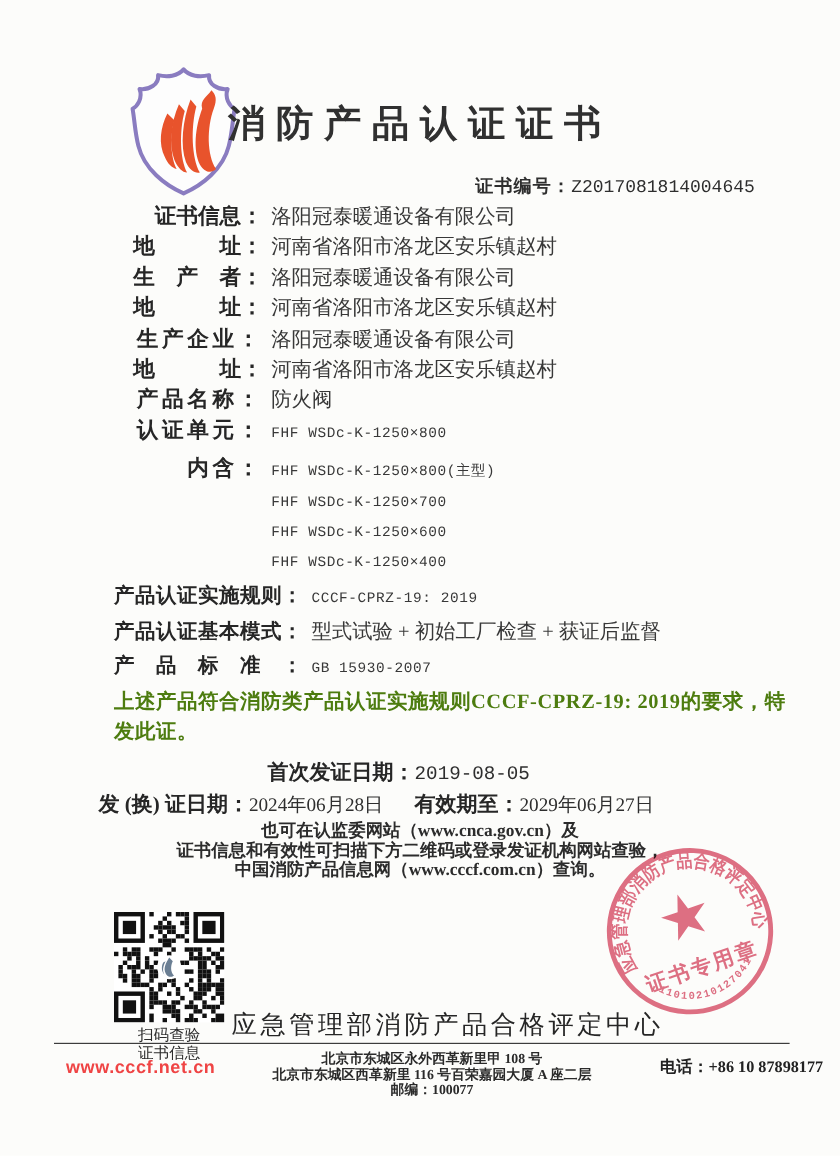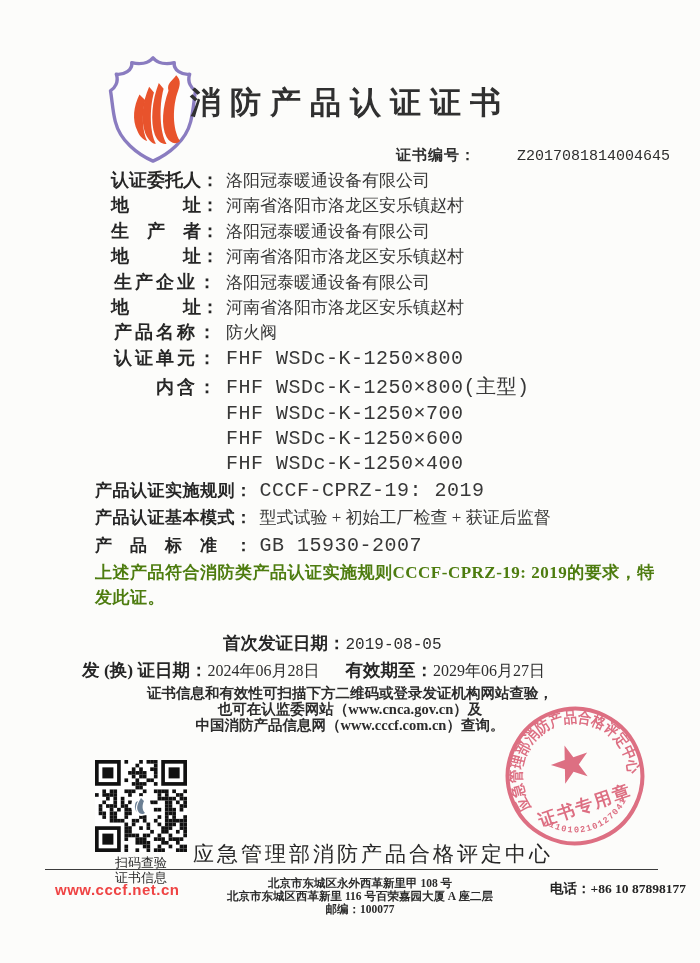--- a/index.html
+++ b/index.html
@@ -14,32 +14,32 @@
   .logo{position:absolute;left:94px;top:52px;width:118px;height:114px;}
   .title{
     position:absolute;left:0;right:0;top:82px;text-align:center;
     font-size:31px;font-weight:600;letter-spacing:9px;color:#303030;
   }
   .cert-no{
     position:absolute;left:396px;top:146px;font-size:15px;white-space:nowrap;
   }
   .cert-no .lab{font-weight:bold;letter-spacing:1px;}
   .mono{font-family:"Liberation Mono","DejaVu Sans Mono",monospace;}
-  .cert-no .num{font-size:15px;margin-left:41px;}
+  .cert-no .num{font-size:15px;}
   
   .content{position:absolute;left:95px;right:35px;top:168px;}
   .row{display:flex;align-items:baseline;line-height:25.4px;white-space:pre;}
   .lbl{
     font-weight:bold;font-size:18px;min-width:124px;text-align:right;
     color:#262626;flex:none;
   }
   .lbl.sp{letter-spacing:3px;}
   .lbl.rule{font-size:17px;letter-spacing:0.5px;}
   .val{font-size:17px;margin-left:7px;color:#383838;}
-  .val.mono{font-size:20px;letter-spacing:0.5px;}
+  .val.mono{font-size:12px;letter-spacing:0.5px;}
   .models{margin-top:4px;}
   .rules .row{line-height:27.5px;}
   .statement{
     width:574px;font-size:17px;font-weight:bold;line-height:25px;
     margin:1px 0 0 0;color:#4d7c0f;letter-spacing:0.5px;
   }
   .first-issue{position:absolute;left:223px;top:631px;white-space:nowrap;}
   .first-issue .lab,.reissue .lab{font-weight:bold;font-size:17.5px;color:#262626;margin-top:48px;}
   .date-val{font-size:16px;}
   .reissue{position:absolute;left:82px;top:658px;white-space:nowrap;}
@@ -93,21 +93,21 @@
   </svg>
 
   <div class="title">消防产品认证证书</div>
 
   <div class="cert-no">
     <span class="lab">证书编号：</span><span class="num mono">Z2017081814004645</span>
   </div>
 
   <div class="content">
     <div class="row">
-      <span class="lbl">认证委托人：</span>
+      <span class="lbl">证书信息：</span>
       <span class="val">洛阳冠泰暖通设备有限公司</span>
     </div>
     <div class="row">
       <span class="lbl">地　　　址：</span>
       <span class="val">河南省洛阳市洛龙区安乐镇赵村</span>
     </div>
     <div class="row">
       <span class="lbl">生　产　者：</span>
       <span class="val">洛阳冠泰暖通设备有限公司</span>
     </div>
@@ -171,22 +171,22 @@
 
   <div class="first-issue">
     <span class="lab">首次发证日期：</span><span class="date-val mono">2019-08-05</span>
   </div>
 
   <div class="reissue">
     <span class="lab">发 (换) 证日期：</span><span class="date-val">2024年06月28日</span><span class="gap"></span><span class="lab">有效期至：</span><span class="date-val">2029年06月27日</span>
   </div>
 
   <div class="note">
+    <div>也可在认监委网站（www.cnca.gov.cn）及</div>
     <div>证书信息和有效性可扫描下方二维码或登录发证机构网站查验，</div>
-    <div>也可在认监委网站（www.cnca.gov.cn）及</div>
     <div>中国消防产品信息网（www.cccf.com.cn）查询。</div>
   </div>
 
   <div class="qr-block">
     <svg id="qr-svg" viewBox="0 0 92 92" aria-hidden="true">
         <g fill="#111">
           <rect x="29.44" y="0.00" width="3.68" height="3.68"></rect>
           <rect x="44.16" y="0.00" width="3.68" height="3.68"></rect>
           <rect x="51.52" y="0.00" width="3.68" height="3.68"></rect>
           <rect x="55.20" y="0.00" width="3.68" height="3.68"></rect>

